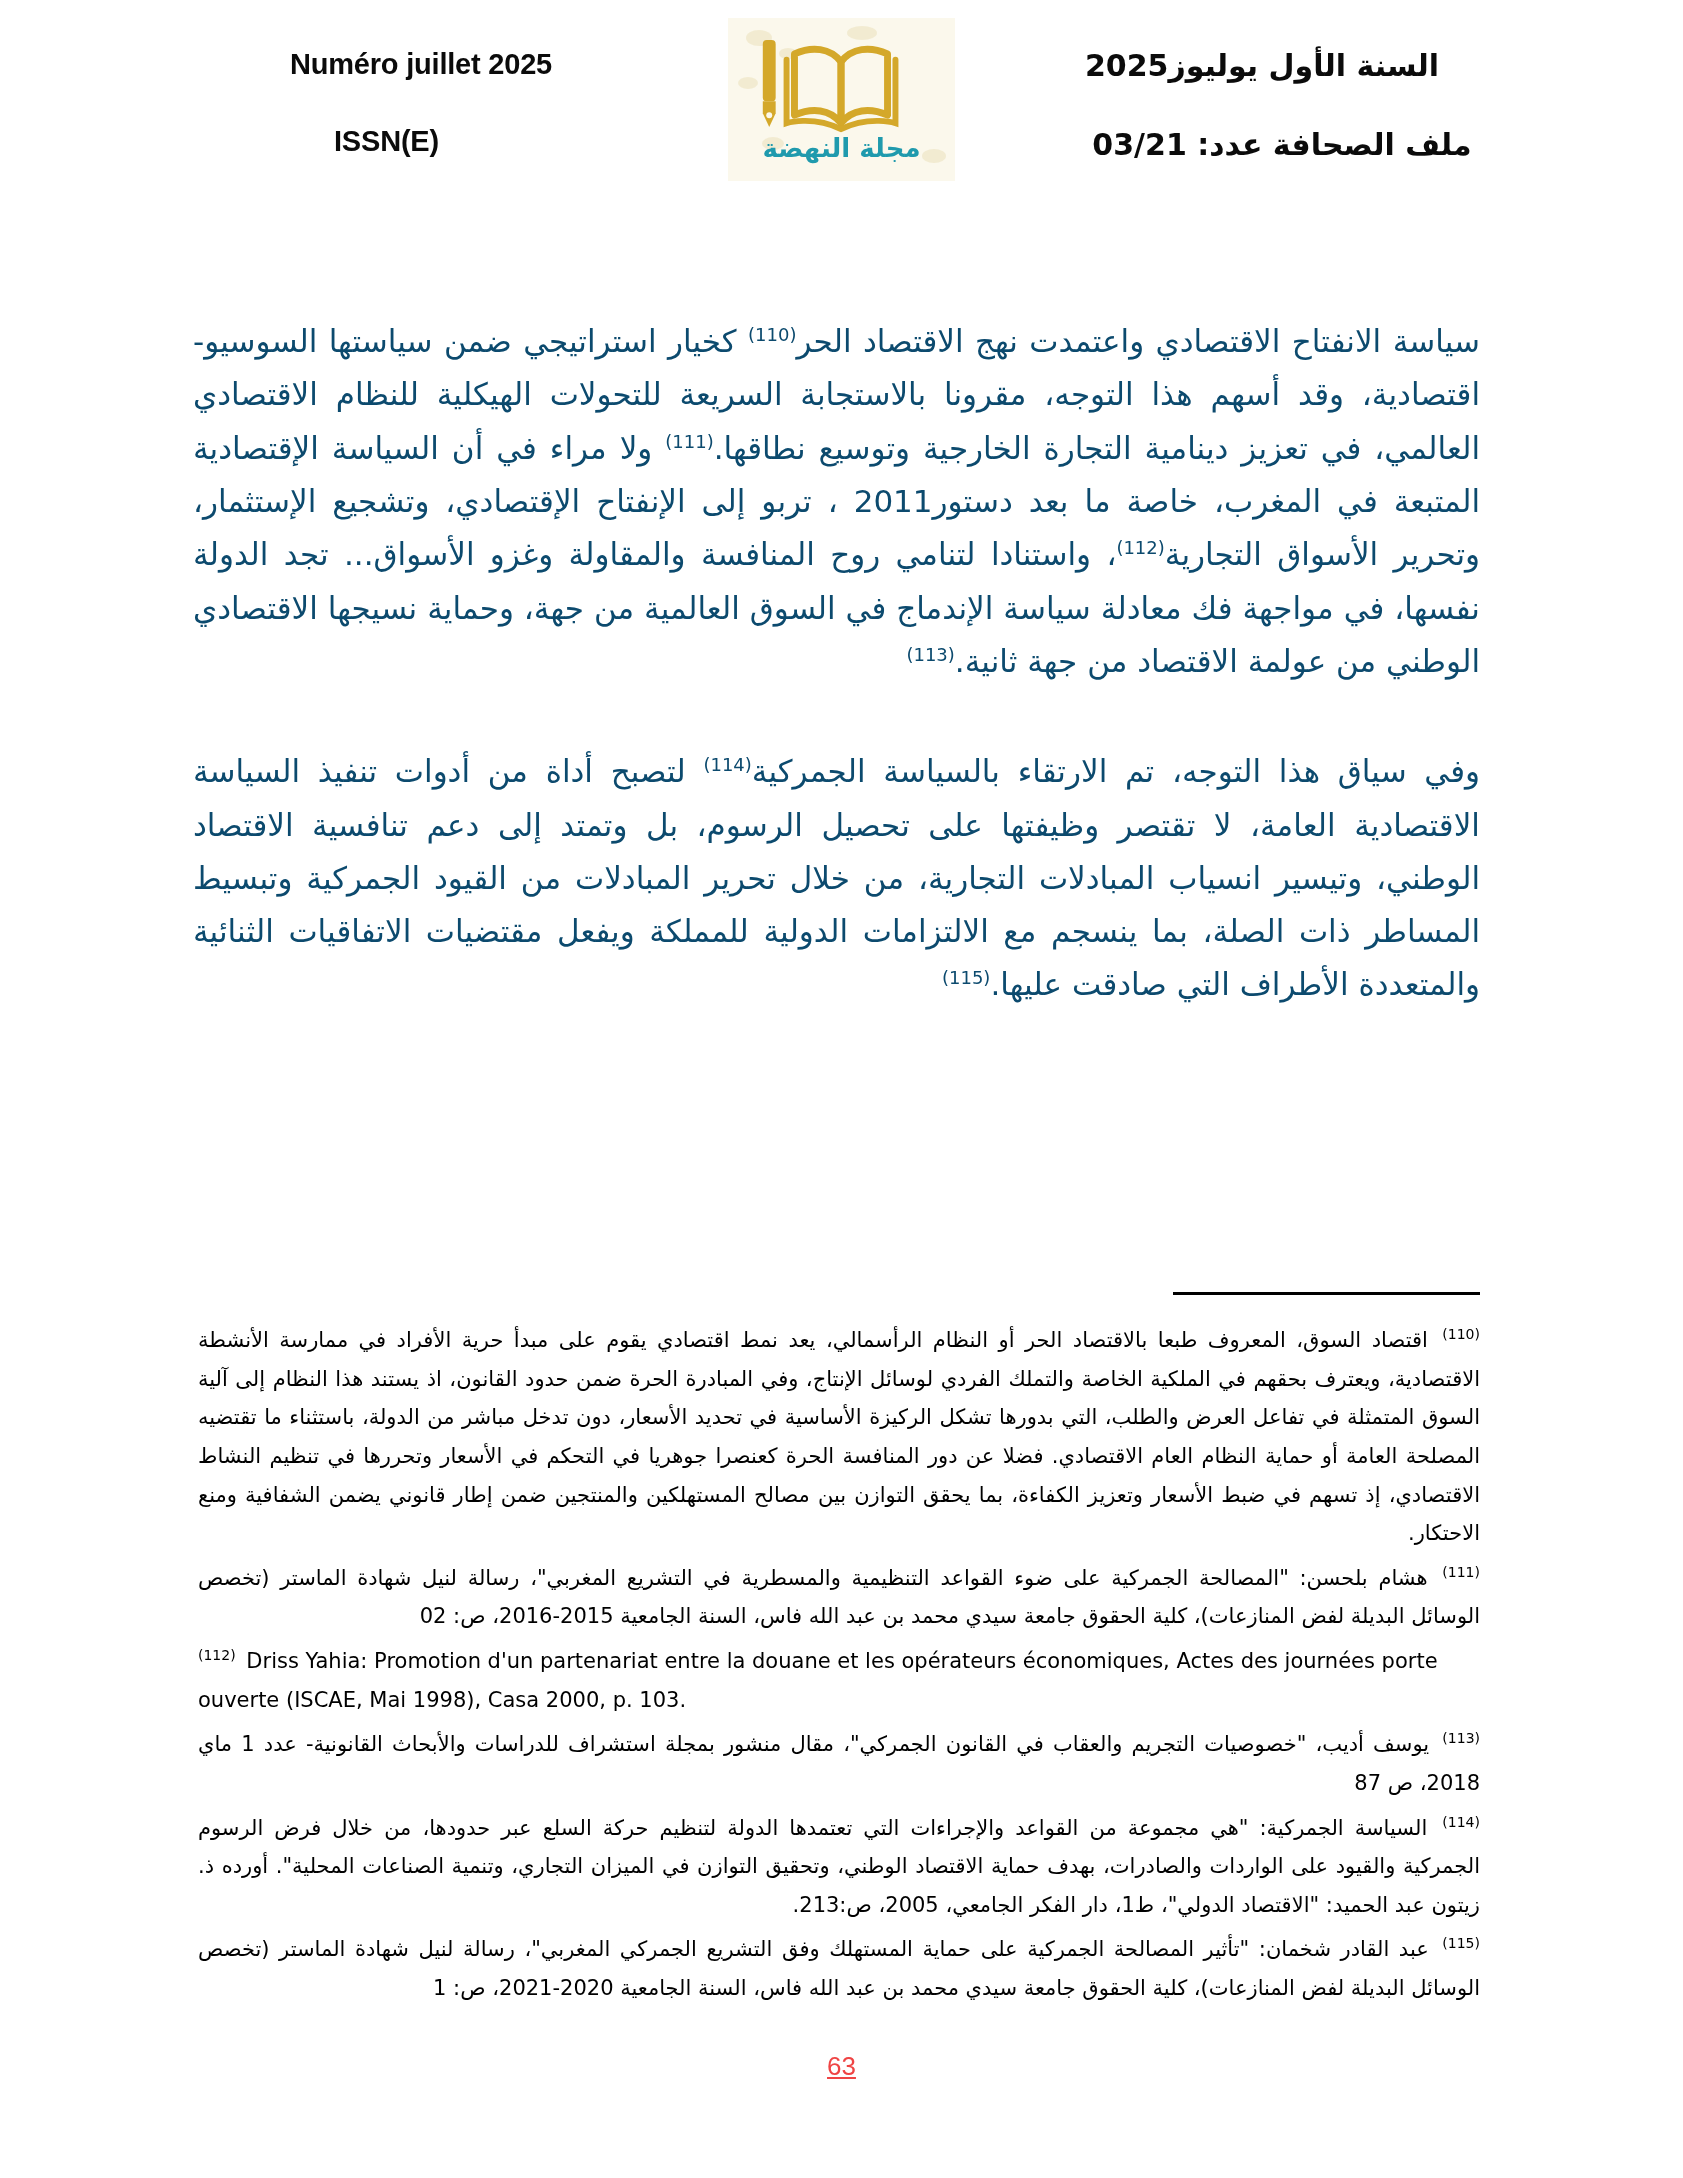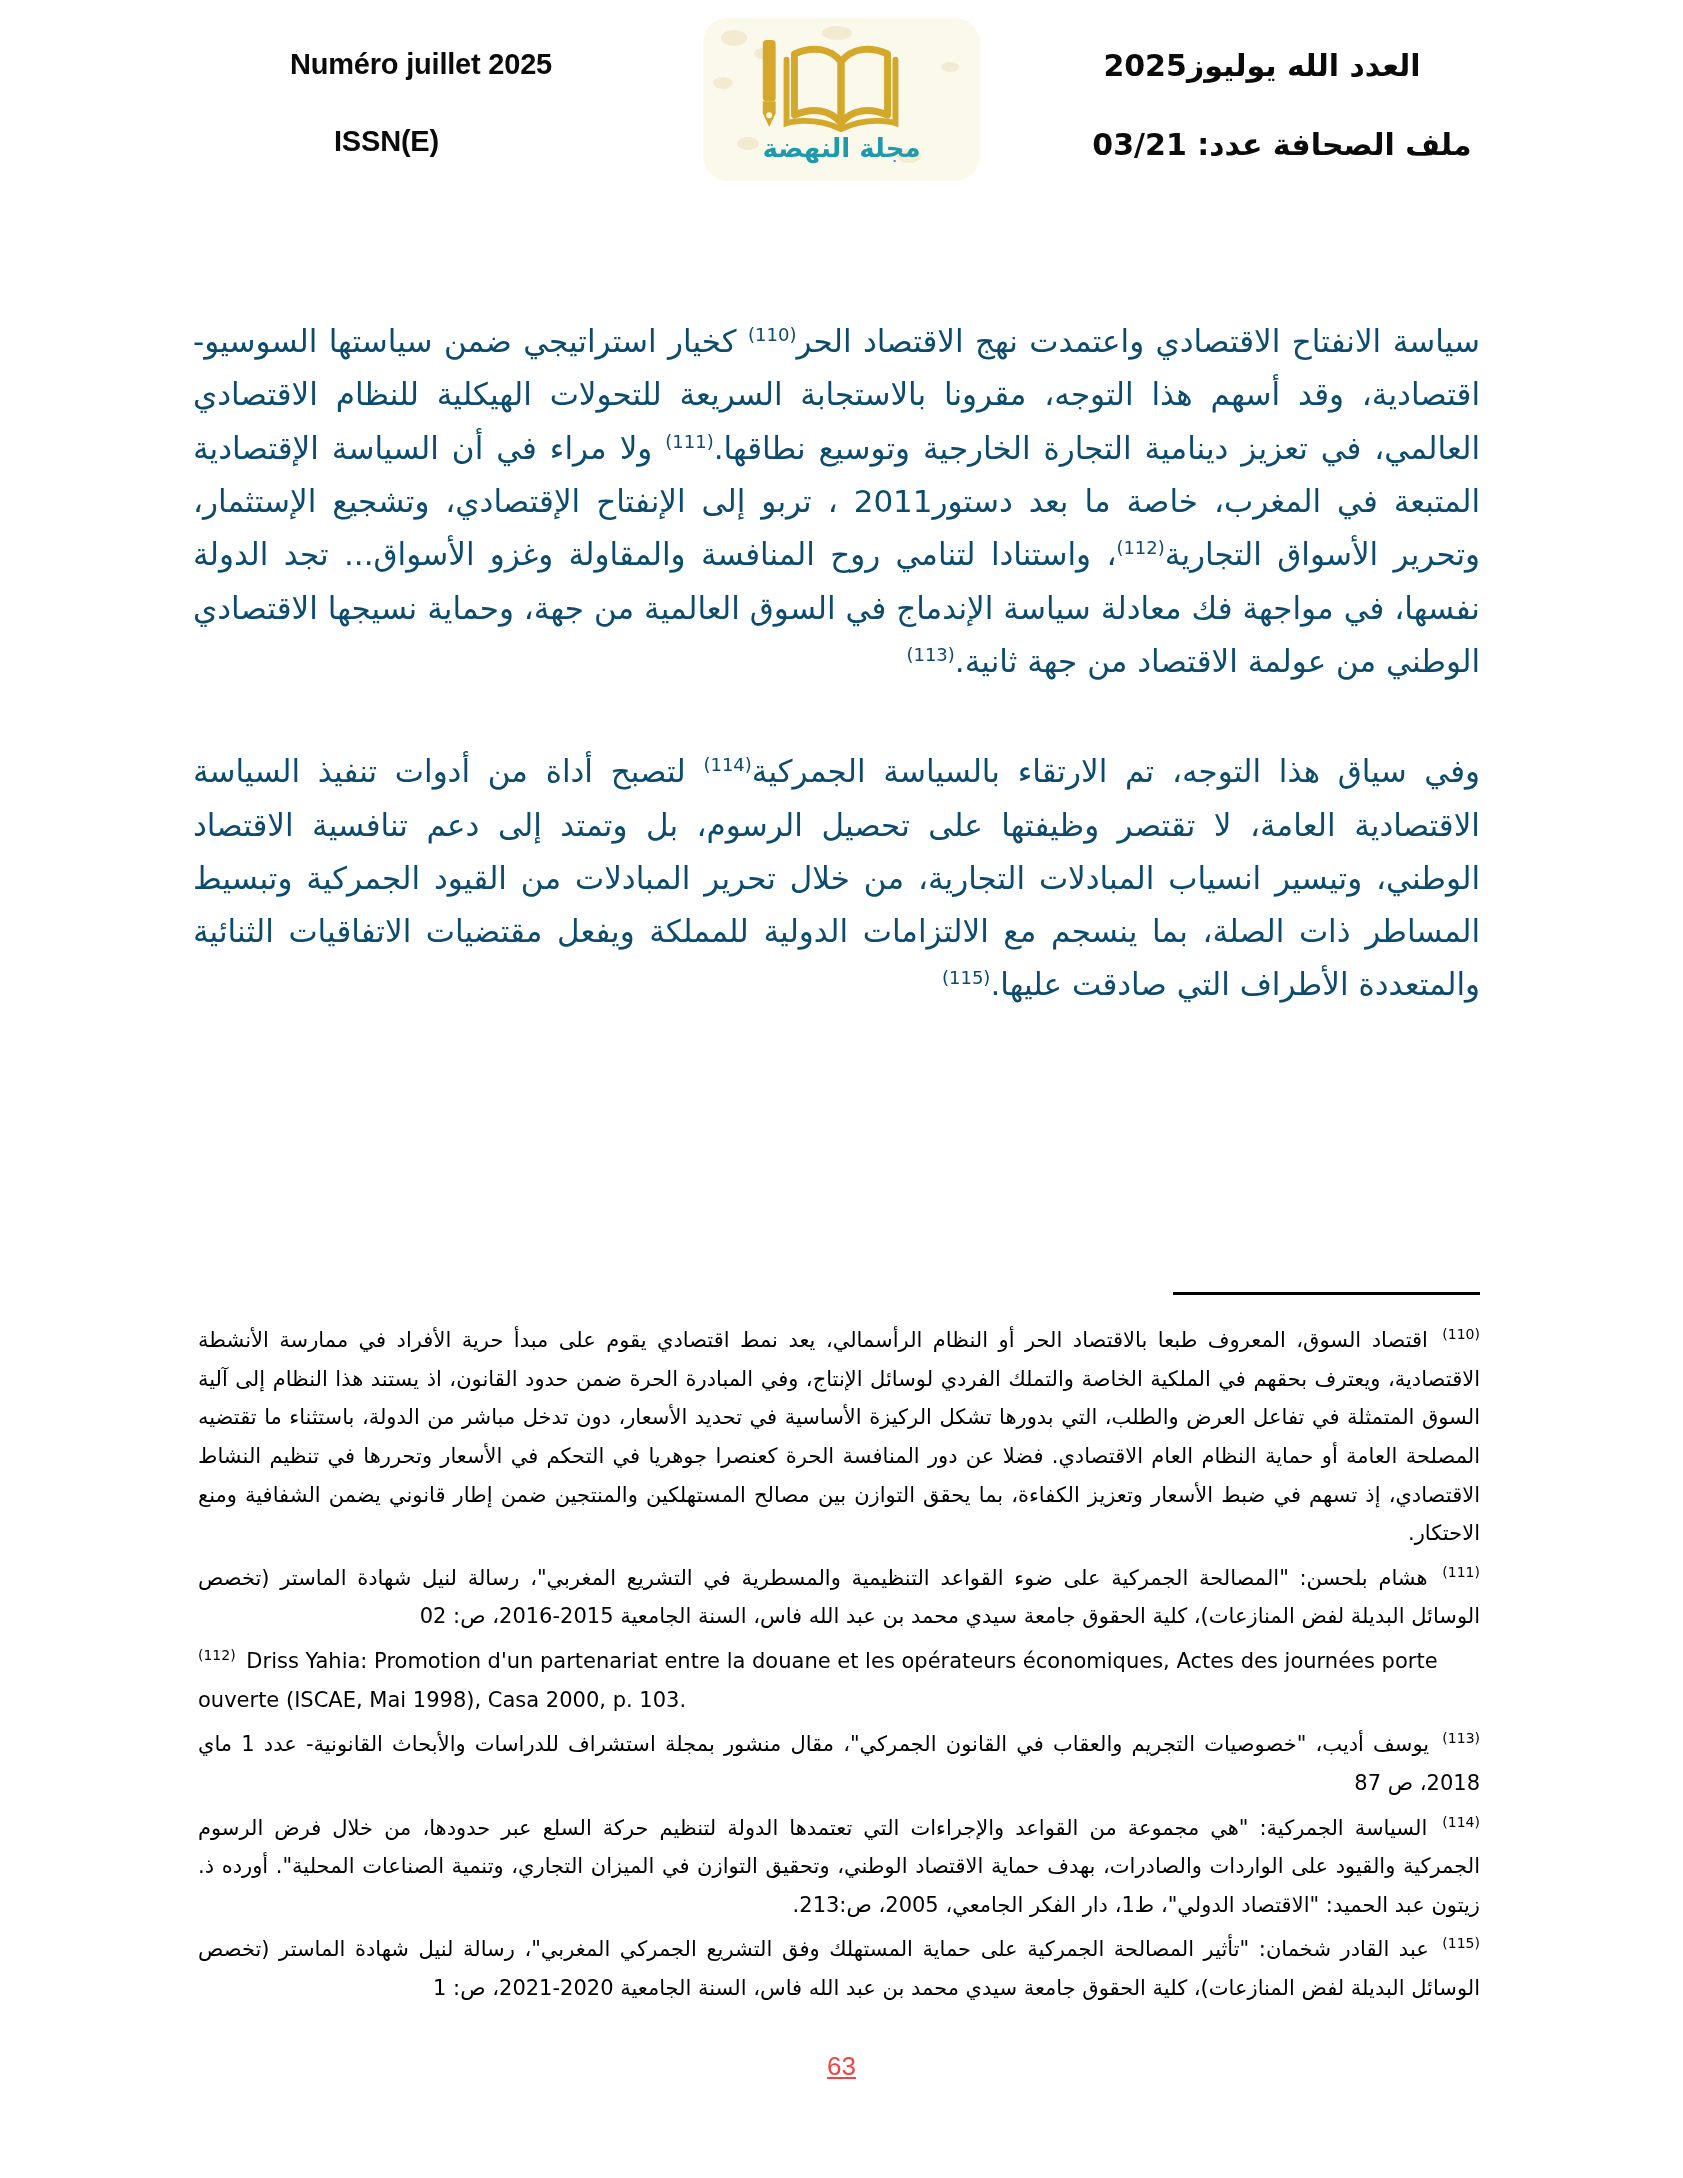--- a/index.html
+++ b/index.html
@@ -47,26 +47,25 @@
   }
   .mh-left .mh-line:nth-child(2){margin-inline-start:-69px;}
   .mh-right .mh-line{
     font-family:"DejaVu Sans","Liberation Sans",sans-serif;
     font-size:30px;
   }
   .mh-right .mh-line:nth-child(2){margin-inline-start:-40px;}
 
   
   .logo{
-    width:277px;height:163px;
+    width:227px;height:163px;
     background:#fbf8ec;
     position:relative;
     flex:0 0 auto;
     overflow:hidden;
-    border-radius:25px;
   }
   .logo .speck{position:absolute;background:#efe7c8;border-radius:50%;opacity:.75;}
   .logo-inner{
     position:absolute;inset:0;
     display:flex;flex-direction:column;
     align-items:center;justify-content:flex-start;
     padding-top:14px;box-sizing:border-box;
   }
   .logo-mark{width:198px;height:107px;}
   .logo-name{
@@ -180,21 +179,21 @@
 
           <path d="M44 28 L44 92 C44 92, 70 84, 99 98 C128 84, 154 92, 154 92 L154 28" fill="none" stroke="#d4a82a" stroke-width="6" stroke-linecap="round"></path>
 
           <rect x="96" y="28" width="6" height="66" rx="3" fill="#d4a82a"></rect>
         </svg>
         <div class="logo-name" style="color: rgb(31, 154, 173);">مجلة النهضة</div>
       </div>
     </div>
 
     <div class="mh-col mh-right">
-      <div class="mh-line">العدد الله يوليوز2025</div>
+      <div class="mh-line">السنة الأول يوليوز2025</div>
       <div class="mh-line">ملف الصحافة عدد: 03/21</div>
     </div>
 
   </div>
 
   <div class="body-wrap" id="body-wrap">
       <p class="body-par"><span>سياسة الانفتاح الاقتصادي واعتمدت نهج الاقتصاد الحر</span><sup class="fn">(110)</sup><span> كخيار استراتيجي ضمن سياستها السوسيو-اقتصادية، وقد أسهم هذا التوجه، مقرونا بالاستجابة السريعة للتحولات الهيكلية للنظام الاقتصادي العالمي، في تعزيز دينامية التجارة الخارجية وتوسيع نطاقها.</span><sup class="fn">(111)</sup><span>  ولا مراء في أن السياسة الإقتصادية المتبعة في المغرب، خاصة ما بعد دستور2011 ، تربو إلى الإنفتاح الإقتصادي، وتشجيع الإستثمار، وتحرير الأسواق التجارية</span><sup class="fn">(112)</sup><span>، واستنادا لتنامي روح المنافسة والمقاولة وغزو الأسواق... تجد الدولة نفسها، في مواجهة فك معادلة سياسة الإندماج في السوق العالمية من جهة، وحماية نسيجها الاقتصادي الوطني من عولمة الاقتصاد من جهة ثانية.</span><sup class="fn">(113)</sup></p>
       <p class="body-par"><span>وفي سياق هذا التوجه، تم الارتقاء بالسياسة الجمركية</span><sup class="fn">(114)</sup><span> لتصبح أداة من أدوات تنفيذ السياسة الاقتصادية العامة، لا تقتصر وظيفتها على تحصيل الرسوم، بل وتمتد إلى دعم تنافسية الاقتصاد الوطني، وتيسير انسياب المبادلات التجارية، من خلال تحرير المبادلات من القيود الجمركية وتبسيط المساطر ذات الصلة، بما ينسجم مع الالتزامات الدولية للمملكة ويفعل مقتضيات الاتفاقيات الثنائية والمتعددة الأطراف التي صادقت عليها.</span><sup class="fn">(115)</sup></p>
     </div>
 

